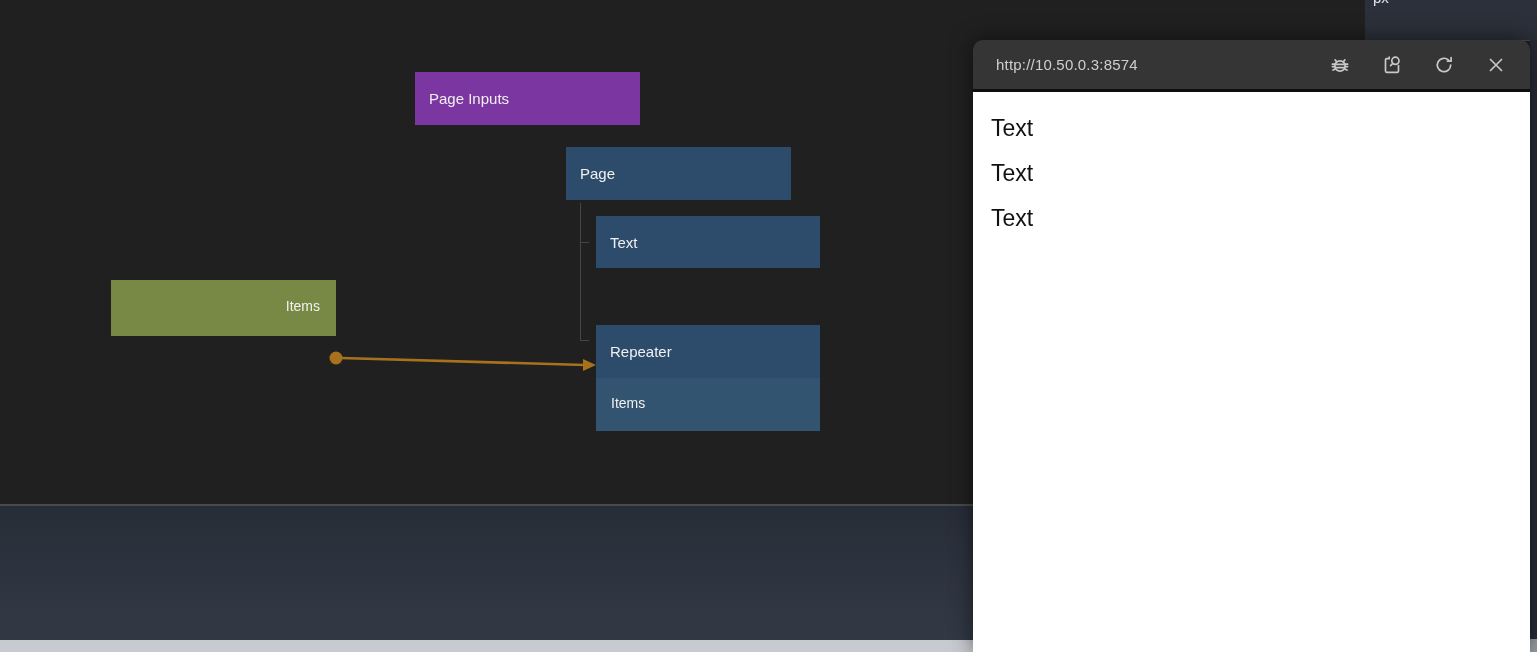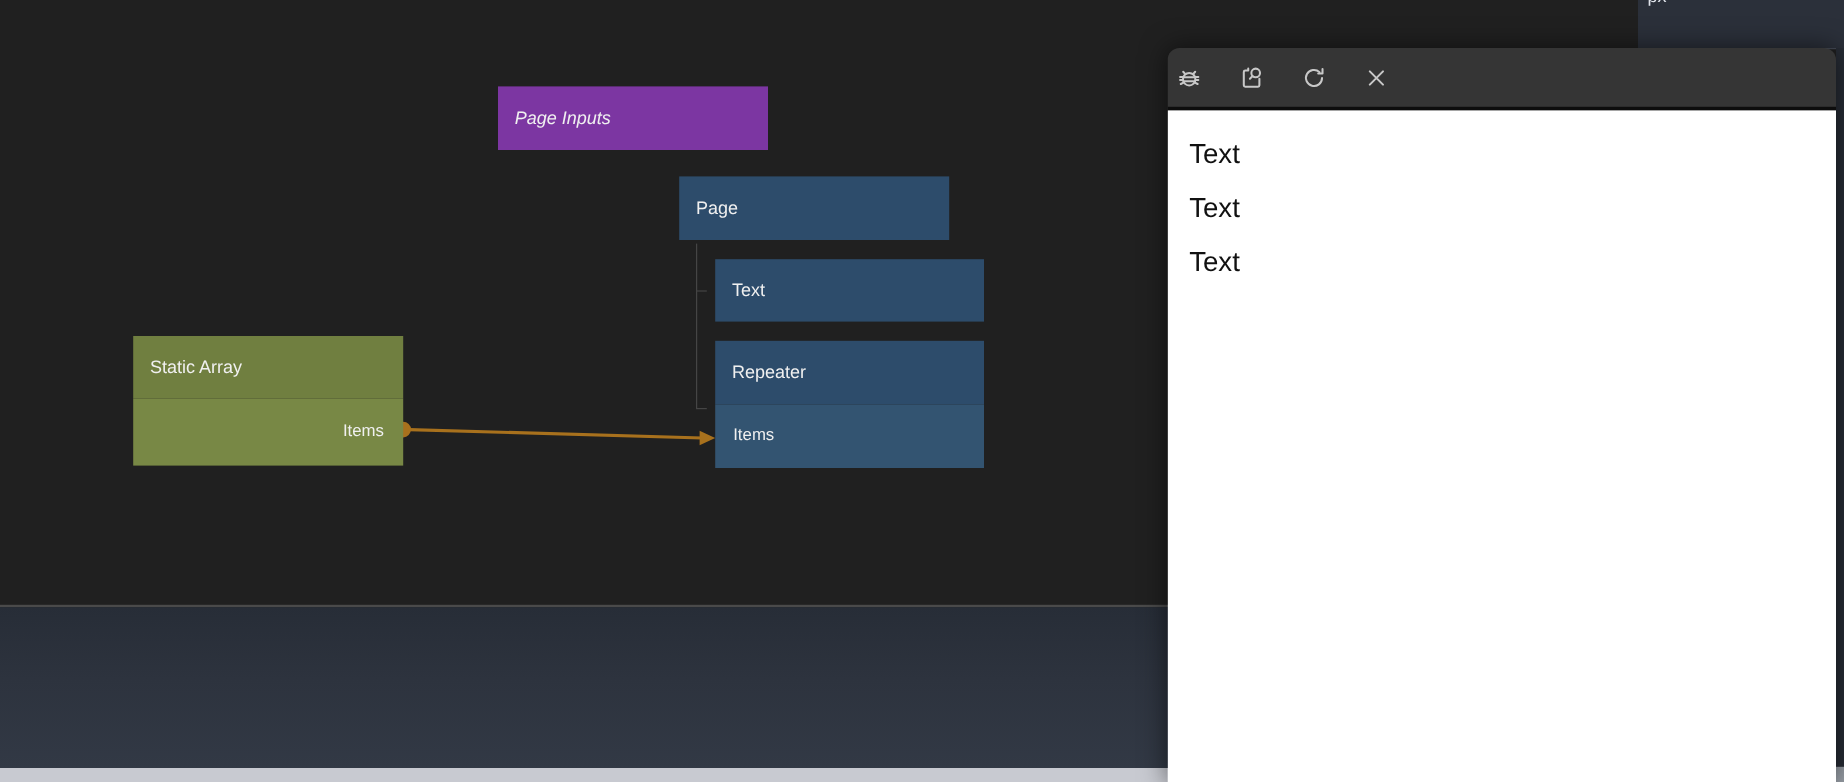--- a/index.html
+++ b/index.html
@@ -17,27 +17,27 @@
   .pxpanel{position:absolute;left:1365px;top:0;width:172px;height:40px;background:#2b303a;
     border-bottom:1px solid #454b57;overflow:hidden;}
   .pxpanel .unit{position:absolute;left:8px;top:-11px;color:#dfe3ea;font-size:15px;}
   .right-sliver{position:absolute;left:1530px;top:40px;width:7px;height:600px;background:#282d36;}
   .right-sliver-foot{position:absolute;left:1530px;top:639px;width:7px;height:13px;background:#9aa0a8;}
   
   .node{position:absolute;color:#f0f0f0;font-size:15px;}
   .node .hdr{display:flex;align-items:center;padding-left:14px;box-sizing:border-box;}
   .node .row{display:flex;align-items:center;padding:0 16px 4px 15px;box-sizing:border-box;font-size:14px;}
   .n-pageinputs{left:415px;top:72px;width:225px;}
-  .n-pageinputs .hdr{height:53px;background:#7c36a2;font-style:italic;}
+  .n-pageinputs .hdr{height:53px;background:#7c36a2;}
   .n-page{left:566px;top:147px;width:225px;border-radius:16px;}
   .n-page .hdr{height:53px;background:#2d4c6b;}
   .n-text{left:596px;top:216px;width:224px;}
   .n-text .hdr{height:52px;background:#2d4c6b;}
   .n-repeater{left:596px;top:284px;width:224px;}
-  .n-repeater .hdr{height:53px;background:#2d4c6b;}
+  .n-repeater .hdr{height:53px;background:#2d4c6b;margin-top:41px;}
   .n-repeater .row{height:53px;background:#335471;}
   .n-staticarray{left:111px;top:280px;width:225px;}
   .n-staticarray .hdr{height:52px;background:#707f40;}
   .n-staticarray .row{height:56px;background:#788845;justify-content:flex-end;}
   .treeline{position:absolute;background:#454545;}
   .tl-v{left:580px;top:203px;width:1px;height:137px;}
   .tl-h1{left:580px;top:242px;width:9px;height:1px;}
   .tl-h2{left:580px;top:340px;width:9px;height:1px;}
   .wire-svg{position:absolute;left:0;top:0;width:1537px;height:652px;pointer-events:none;}
   .wire-svg .wire{pointer-events:stroke;}
@@ -100,30 +100,28 @@
 <div class="node n-repeater">
   <div class="hdr">
       <span>Repeater</span>
     </div>
   <div class="row">
     <span>Items</span>
   </div>
 </div>
 
 <div class="node n-staticarray">
-  <div class="hdr">
-      <span>Static Array</span>
-    </div>
   <div class="row">
     <span>Items</span>
   </div>
 </div>
 
 <div class="preview">
   <div class="preview-header">
+    <div class="preview-url">http://10.50.0.3:8574</div>
 
     <div class="pv-btn">
       <svg width="22" height="22" viewBox="0 0 22 22">
         <circle cx="11" cy="12" r="5.2"></circle>
         <path d="M6.4 10.3h9.2 M6.4 13.7h9.2"></path>
         <path d="M7.6 7.6 6 5.8 M14.4 7.6 16 5.8"></path>
         <path d="M5.8 10.2H3.4 M5.8 12.6H3.4 M6.2 14.9l-2.2 1.1 M16.2 10.2h2.4 M16.2 12.6h2.4 M15.8 14.9l2.2 1.1"></path>
       </svg>
     </div>
 

